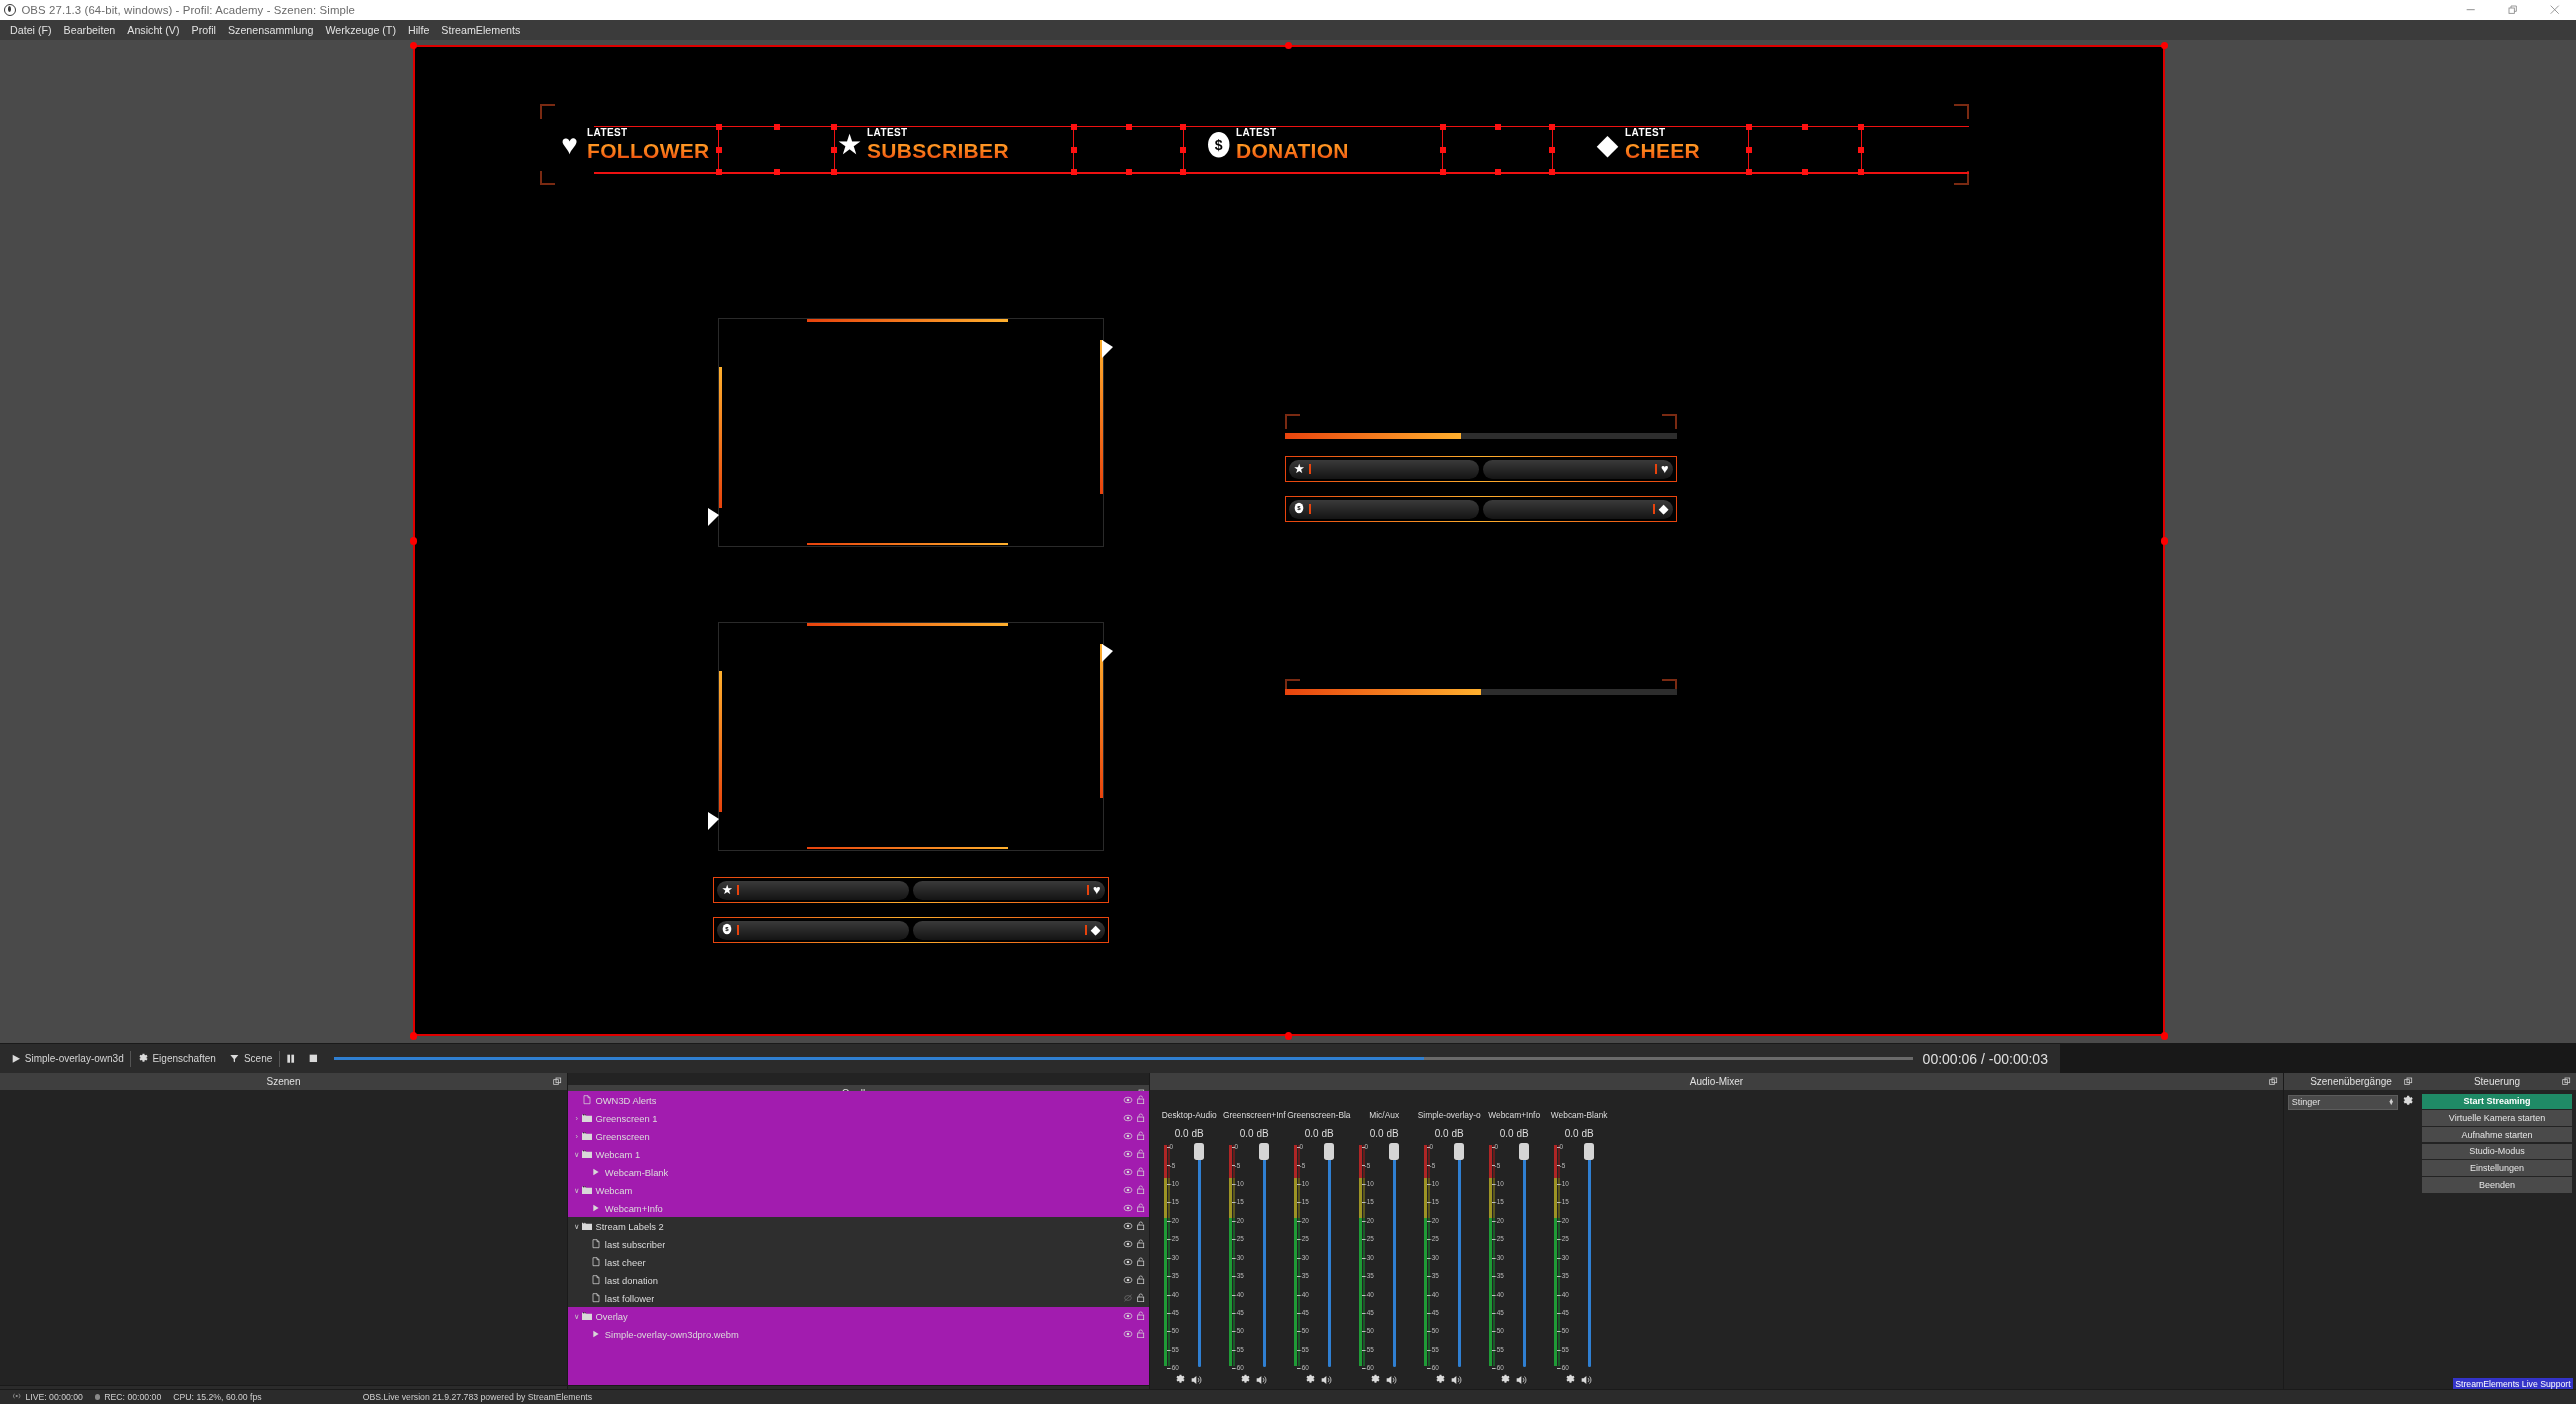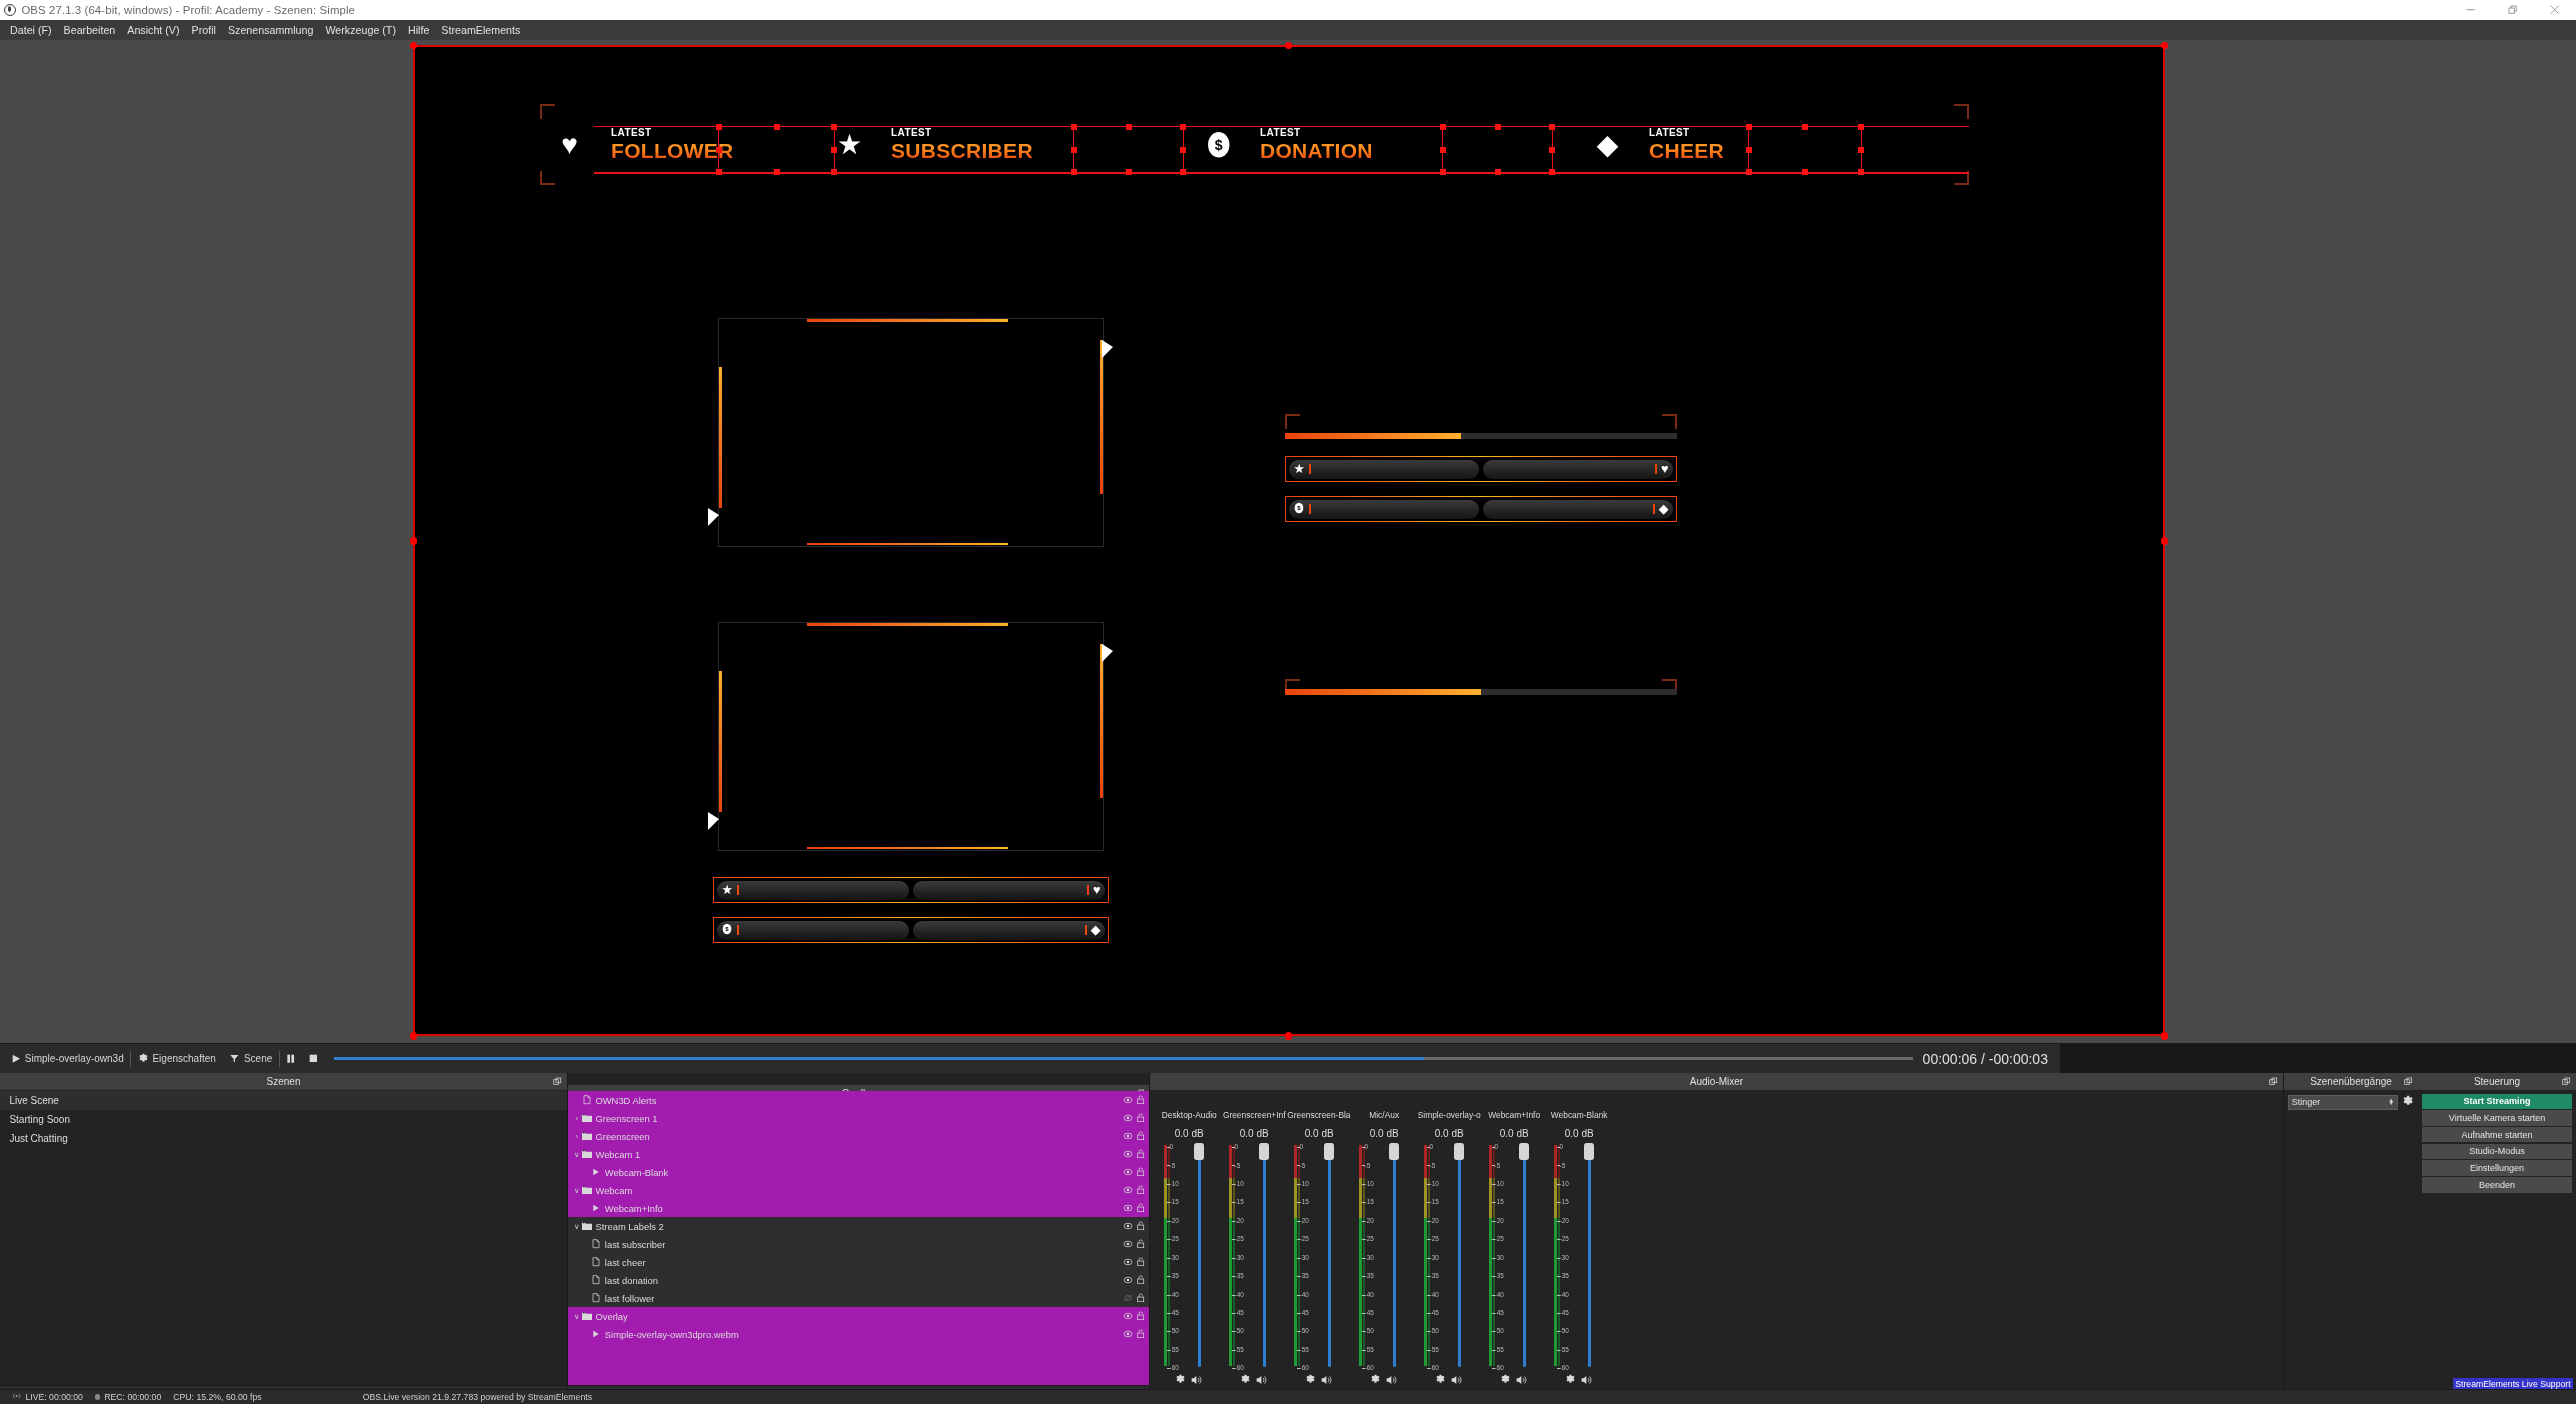--- a/index.html
+++ b/index.html
@@ -73,21 +73,21 @@
   .cbk.bl { left: 0; bottom: 0; border-left: 2px solid #7a2a12; border-bottom: 2px solid #7a2a12; }
   .cbk.br { right: 0; bottom: 0; border-right: 2px solid #7a2a12; border-bottom: 2px solid #7a2a12; }
 
   .labelitem {
     position: absolute; top: 17.4px; height: 46px; display: flex; align-items: center;
   }
   .labelitem .lb-ico {
     width: 35px; height: 35px; display: flex; align-items: center; justify-content: center;
     color: #fff; font-size: 28px; line-height: 1; flex: none;
   }
-  .labelitem .lb-txt { margin-left: 24px; }
+  .labelitem .lb-txt { margin-left: 0; }
   .labelitem .lb-top {
     font-size: 10px; font-weight: bold; color: #fff; letter-spacing: 0.4px;
     font-family: "Liberation Sans", sans-serif; line-height: 1;
   }
   .labelitem .lb-main {
     font-size: 21px; font-weight: bold; line-height: 1; margin-top: 2px;
     letter-spacing: 0.3px;
     background: linear-gradient(180deg,#ffa52a 0%,#ff8a1e 42%,#e8430d 100%);
     -webkit-background-clip: text; background-clip: text; color: transparent;
   }
@@ -551,31 +551,20 @@
 <div id="scenesdock">
   <div class="dockhdr" style="left:0;top:0;width:567px;">
     <span>Szenen</span>
     <span class="popout">
       <svg width="8.7" height="8.7" viewBox="0 0 13 13" fill="none" stroke="#cfcfcf" stroke-width="1.2">
           <rect x="1" y="4" width="7" height="7"></rect>
           <rect x="4.5" y="1.5" width="7" height="7"></rect>
         </svg>
     </span>
   </div>
-  <div id="sceneslist">
-      <div class="scenerow sel">
-        <span>Live Scene</span>
-      </div>
-      <div class="scenerow">
-        <span>Starting Soon</span>
-      </div>
-      <div class="scenerow">
-        <span>Just Chatting</span>
-      </div>
-    </div>
   <div class="dockfoot">
     <span class="fb">+</span>
     <span class="fb">−</span>
     <span class="fb">∧</span>
     <span class="fb">∨</span>
   </div>
 </div>
 <div class="vsep" style="left:567px;"></div>
 
 <div id="sourcesdock">

